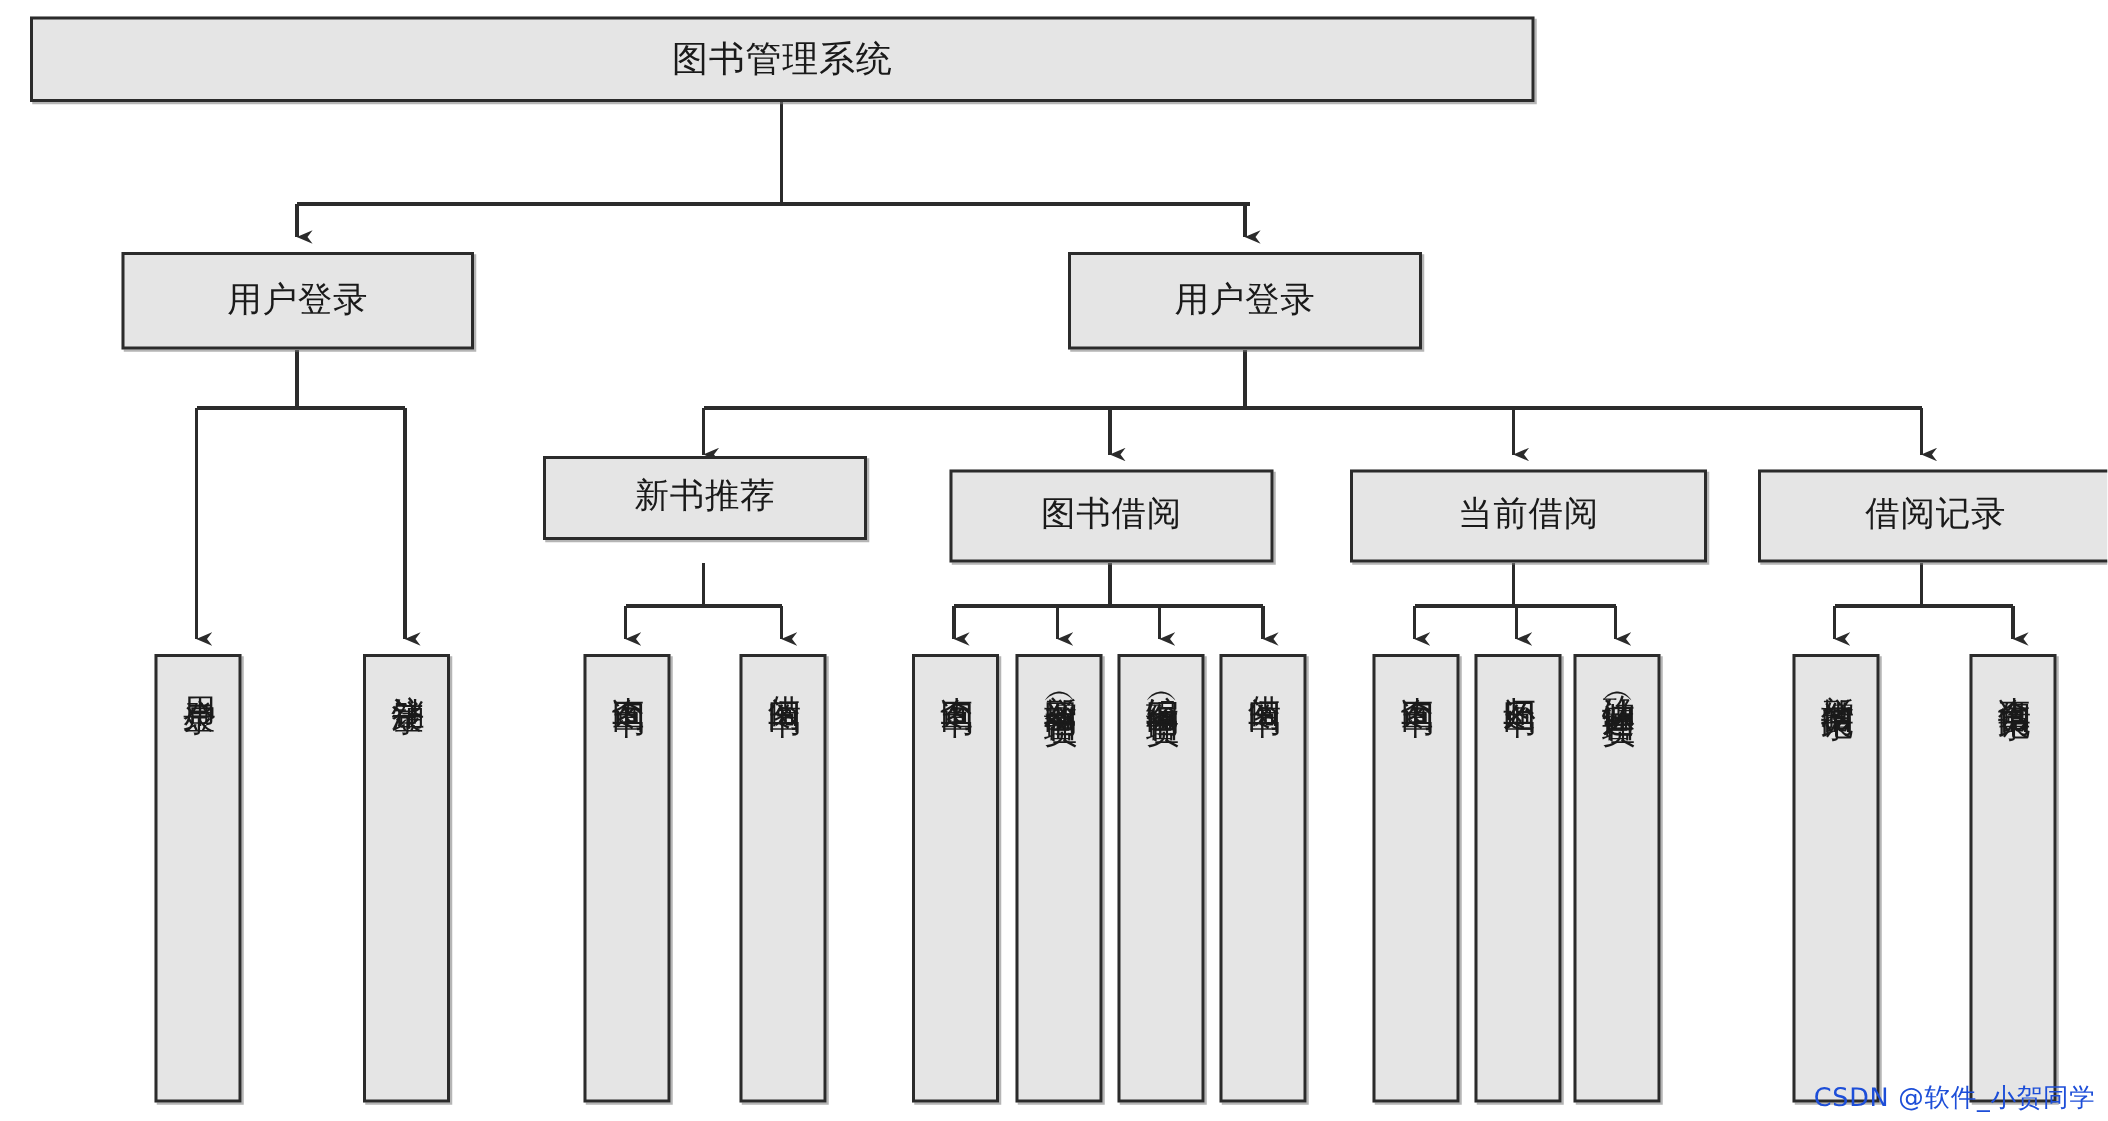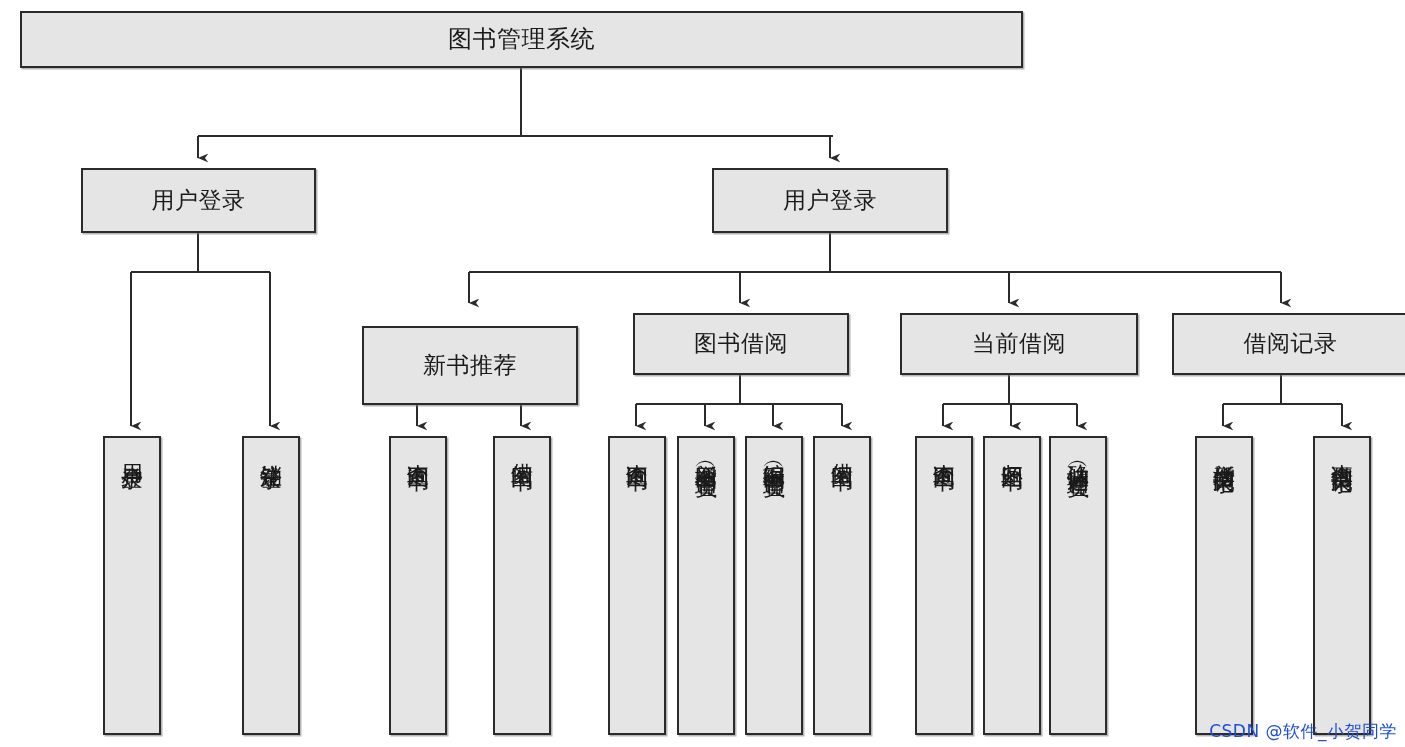--- a/index.html
+++ b/index.html
@@ -141,21 +141,21 @@
   </div>
 
   <div class="node horiz" style="left:81px; top:168px; width:235px; height:65px;">
     <span class="label">用户登录</span>
   </div>
 
   <div class="node horiz" style="left:712px; top:168px; width:236px; height:65px;">
     <span class="label">用户登录</span>
   </div>
 
-  <div class="node horiz" style="left:362px; top:326px; width:216px; height:79px;">
+  <div class="node horiz" style="left:362px; top:304px; width:216px; height:56px;">
     <span class="label">新书推荐</span>
   </div>
 
   <div class="node horiz" style="left:633px; top:313px; width:216px; height:62px;">
     <span class="label">图书借阅</span>
   </div>
 
   <div class="node horiz" style="left:900px; top:313px; width:238px; height:62px;">
     <span class="label">当前借阅</span>
   </div>

